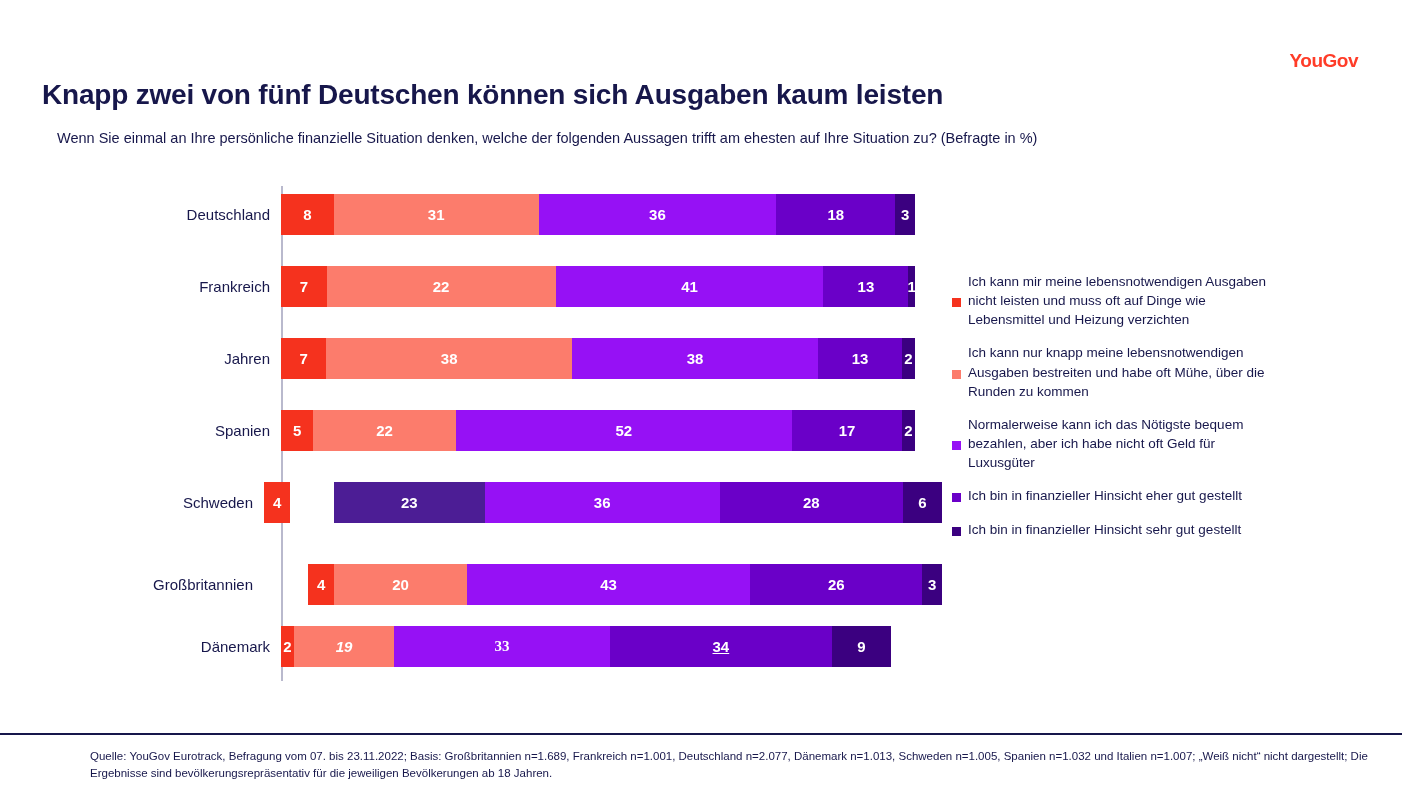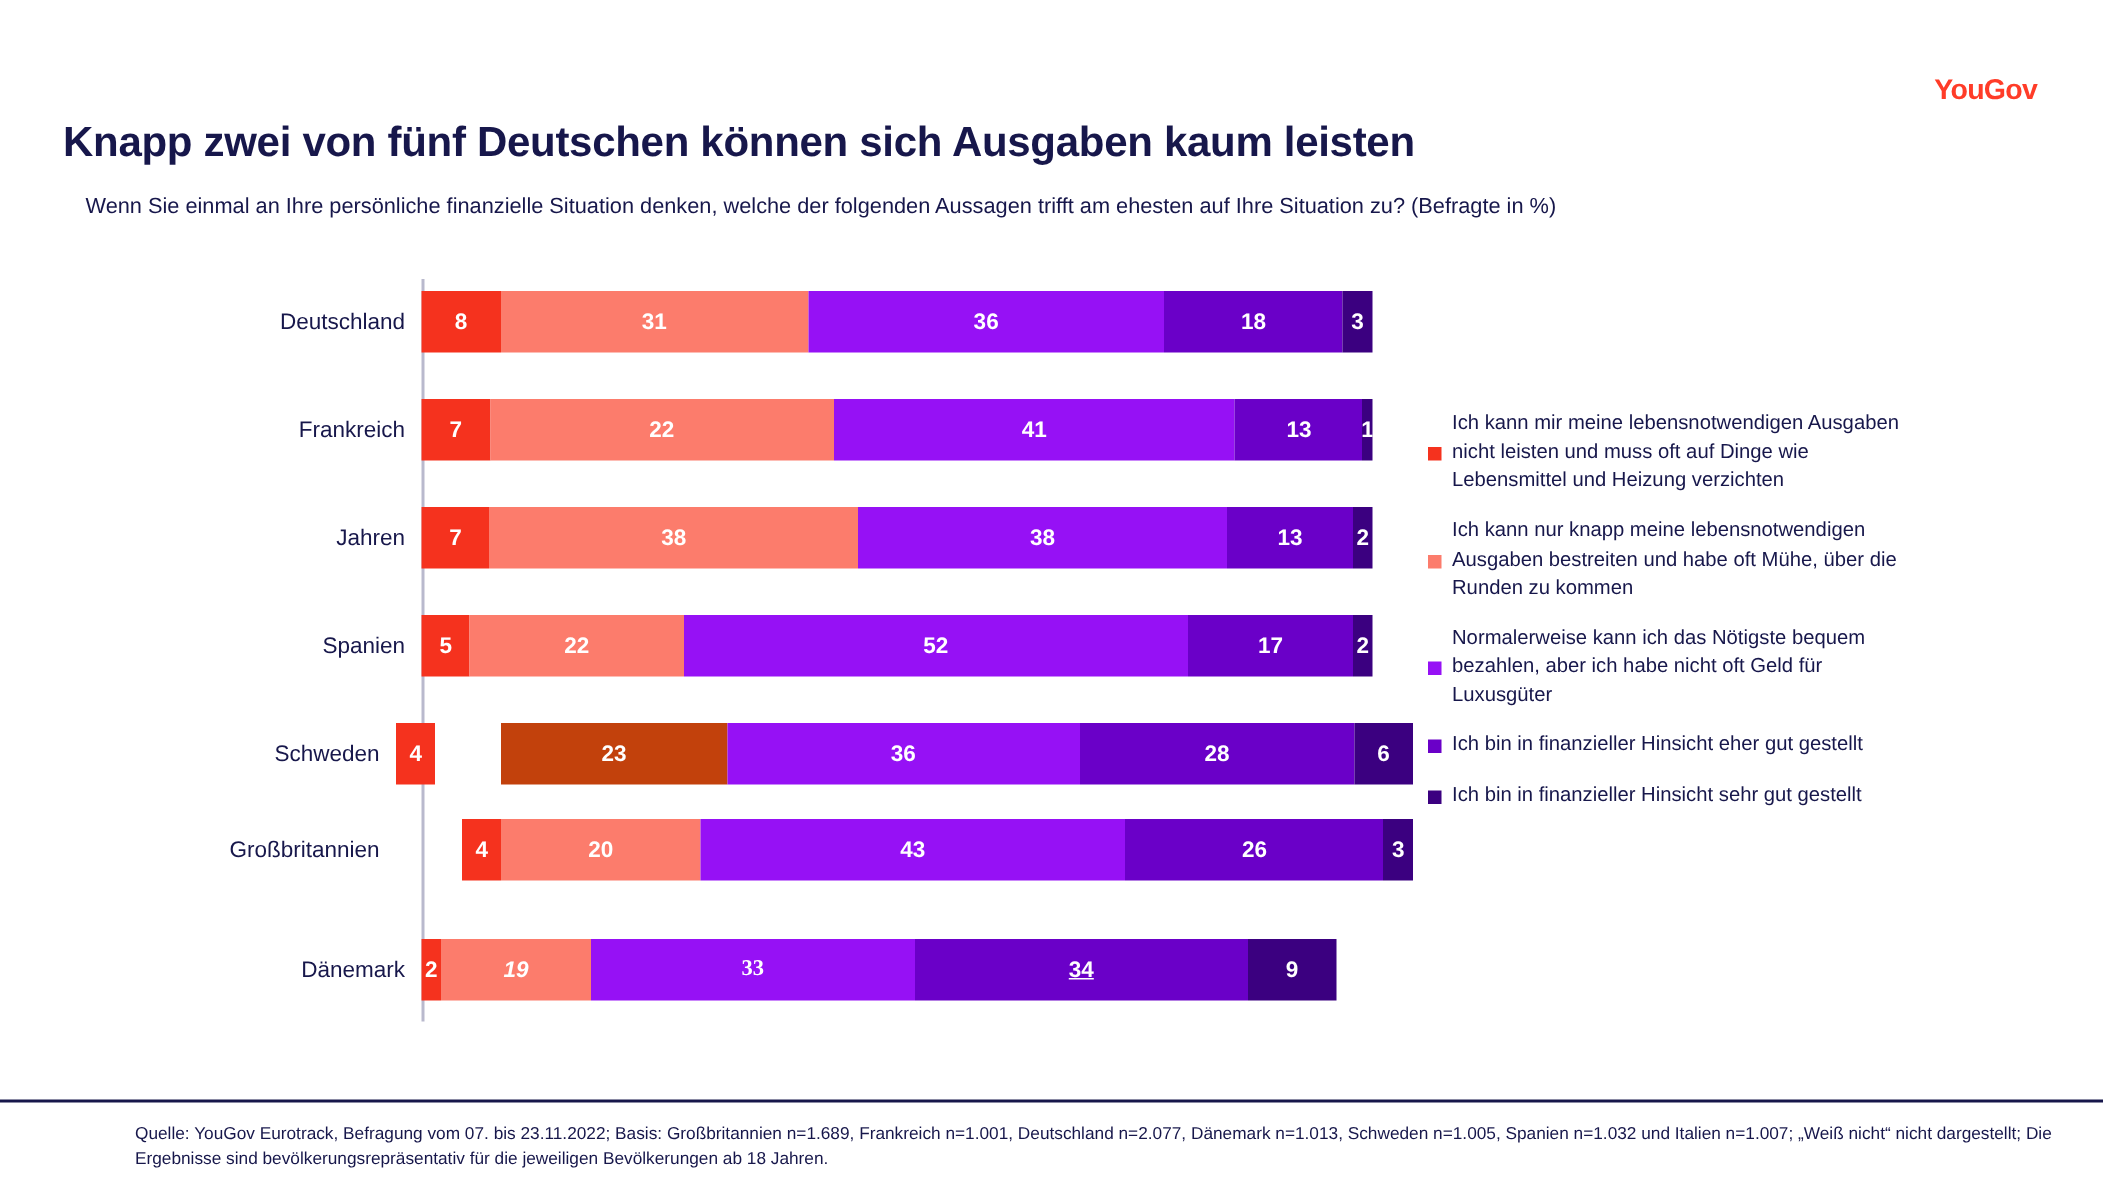--- a/index.html
+++ b/index.html
@@ -200,27 +200,27 @@
           <div class="seg" style="background: rgb(252, 124, 108); width: 142.327px;">22</div>
           <div class="seg" style="background: rgb(150, 17, 245); width: 336.408px;">52</div>
           <div class="seg" style="background: rgb(106, 0, 200); width: 109.98px;">17</div>
           <div class="seg" style="background: rgb(59, 0, 128); width: 12.9388px;">2</div>
         </div>
       </div>
       <div class="row" style="top: 296px;">
         <div class="row-label">Schweden</div>
         <div class="bar-wrap">
           <div class="seg" style="background: rgb(245, 50, 30); width: 26.1443px;">4</div>
-          <div class="seg" style="background: #c2410c; width: 150.33px; margin-left: 44px;">23</div>
+          <div class="seg" style="background: #4c1d95; width: 150.33px; margin-left: 44px;">23</div>
           <div class="seg" style="background: rgb(150, 17, 245); width: 235.299px;">36</div>
           <div class="seg" style="background: rgb(106, 0, 200); width: 183.01px;">28</div>
           <div class="seg" style="background: rgb(59, 0, 128); width: 39.2165px;">6</div>
         </div>
       </div>
-      <div class="row" style="top: 360px; gap: 44px;">
+      <div class="row" style="top: 378px; gap: 44px;">
         <div class="row-label">Großbritannien</div>
         <div class="bar-wrap">
           <div class="seg" style="background: rgb(245, 50, 30); width: 26.4167px;">4</div>
           <div class="seg" style="background: rgb(252, 124, 108); width: 132.083px;">20</div>
           <div class="seg" style="background: rgb(150, 17, 245); width: 283.979px;">43</div>
           <div class="seg" style="background: rgb(106, 0, 200); width: 171.708px;">26</div>
           <div class="seg" style="background: rgb(59, 0, 128); width: 19.8125px;">3</div>
         </div>
       </div>
       <div class="row" style="top: 440px;">

